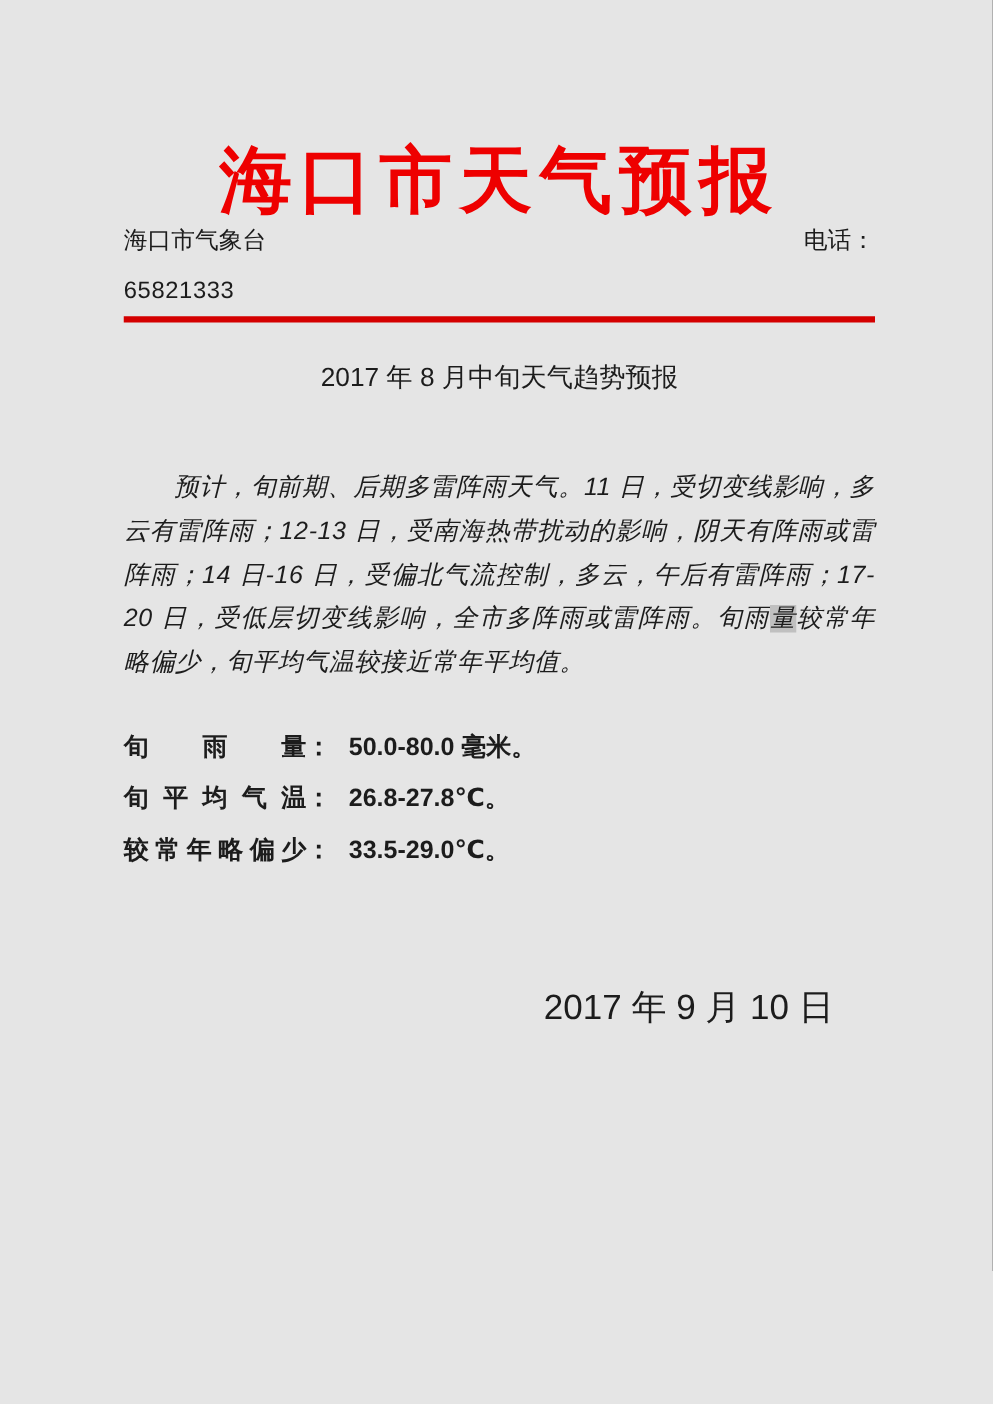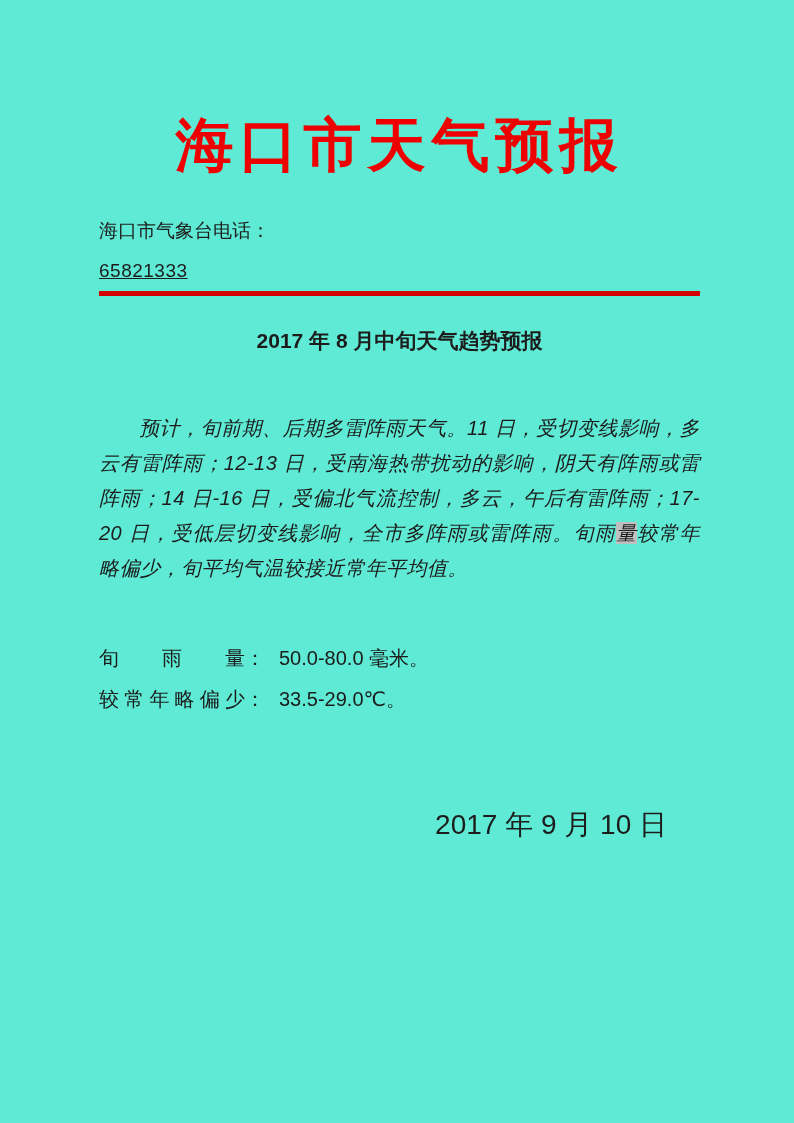--- a/index.html
+++ b/index.html
@@ -1,77 +1,76 @@
 <!DOCTYPE html>
 <html style="--title-red: #ee0000; --rule-red: #d40000; --text: #1c1c1c; --highlight-gray: #c0c0c0;"><head>
 <meta charset="utf-8">
 <style>
   html, body { margin: 0; padding: 0; background: #888; }
   .page {
     position: relative;
     width: 794px;
     height: 1123px;
     margin: 0 auto;
-    background: #5eead4;
+    background: #e5e5e5;
     font-family: "Liberation Sans", "DejaVu Sans", sans-serif;
     color: var(--text, #1c1c1c);
     box-sizing: border-box;
     padding: 0 94px 0 99px;
     overflow: hidden;
   }
   .main-title {
     margin-top: 108px;
     font-size: 58px;
     line-height: 74px;
     font-weight: bold;
     letter-spacing: 6px;
     text-align: center;
     color: var(--title-red, #ee0000);
     white-space: nowrap;
   }
   .header-row {
-    margin-top: 38px;
     display: flex;
+    justify-content: space-between;
     align-items: baseline;
     font-size: 19px;
     line-height: 22px;
   }
   .phone-number {
     margin-top: 18px;
     font-size: 19px;
     line-height: 22px;
     letter-spacing: 0.5px;
-    text-decoration: underline;
   }
   .red-divider {
     margin-top: 9px;
     height: 5px;
     background: var(--rule-red, #d40000);
     border: none;
   }
   .section-title {
     margin-top: 30px;
     font-size: 21px;
     line-height: 30px;
     text-align: center;
-    font-weight: bold;
+    font-weight: normal;
   }
   .forecast-paragraph {
     margin: 55px 0 0 0;
     font-size: 20px;
     line-height: 35px;
     text-align: justify;
     text-indent: 2em;
     letter-spacing: 0.5px;
     font-style: italic;
   }
   .highlighted-char {
     background: var(--highlight-gray, #c0c0c0);
   }
-  .stats-block { margin-top: 58px; }
+  .stats-block { margin-top: 36px; font-weight: bold; }
   .stat-row {
     font-size: 20px;
     line-height: 28px;
     margin-bottom: 13px;
     white-space: nowrap;
   }
   .stat-label {
     display: inline-block;
     width: 146px;
     text-align: justify;
@@ -108,20 +107,23 @@
   <div class="section-title">2017 年 8 月中旬天气趋势预报</div>
 
   <p class="forecast-paragraph"><span>预计，旬前期、后期多雷阵雨天气。11 日，受切变线影响，多云有雷阵雨；12-13 日，受南海热带扰动的影响，阴天有阵雨或雷阵雨；14 日-16 日，受偏北气流控制，多云，午后有雷阵雨；17-20 日，受低层切变线影响，全市多阵雨或雷阵雨。旬雨</span><span class="highlighted-char">量</span><span>较常年略偏少，旬平均气温较接近常年平均值。</span></p>
 
   <div class="stats-block">
 
     <div class="stat-row">
       <span class="stat-label">旬雨量</span><span class="stat-colon">：</span><span class="stat-value">50.0-80.0 毫米。</span>
     </div>
 
+    <div class="stat-row">
+      <span class="stat-label">旬平均气温</span><span class="stat-colon">：</span><span class="stat-value">26.8-27.8℃。</span>
+    </div>
 
     <div class="stat-row">
       <span class="stat-label">较常年略偏少</span><span class="stat-colon">：</span><span class="stat-value">33.5-29.0℃。</span>
     </div>
 
   </div>
 
   <div class="issue-date">2017 年 9 月 10 日</div>
 
 </div>

